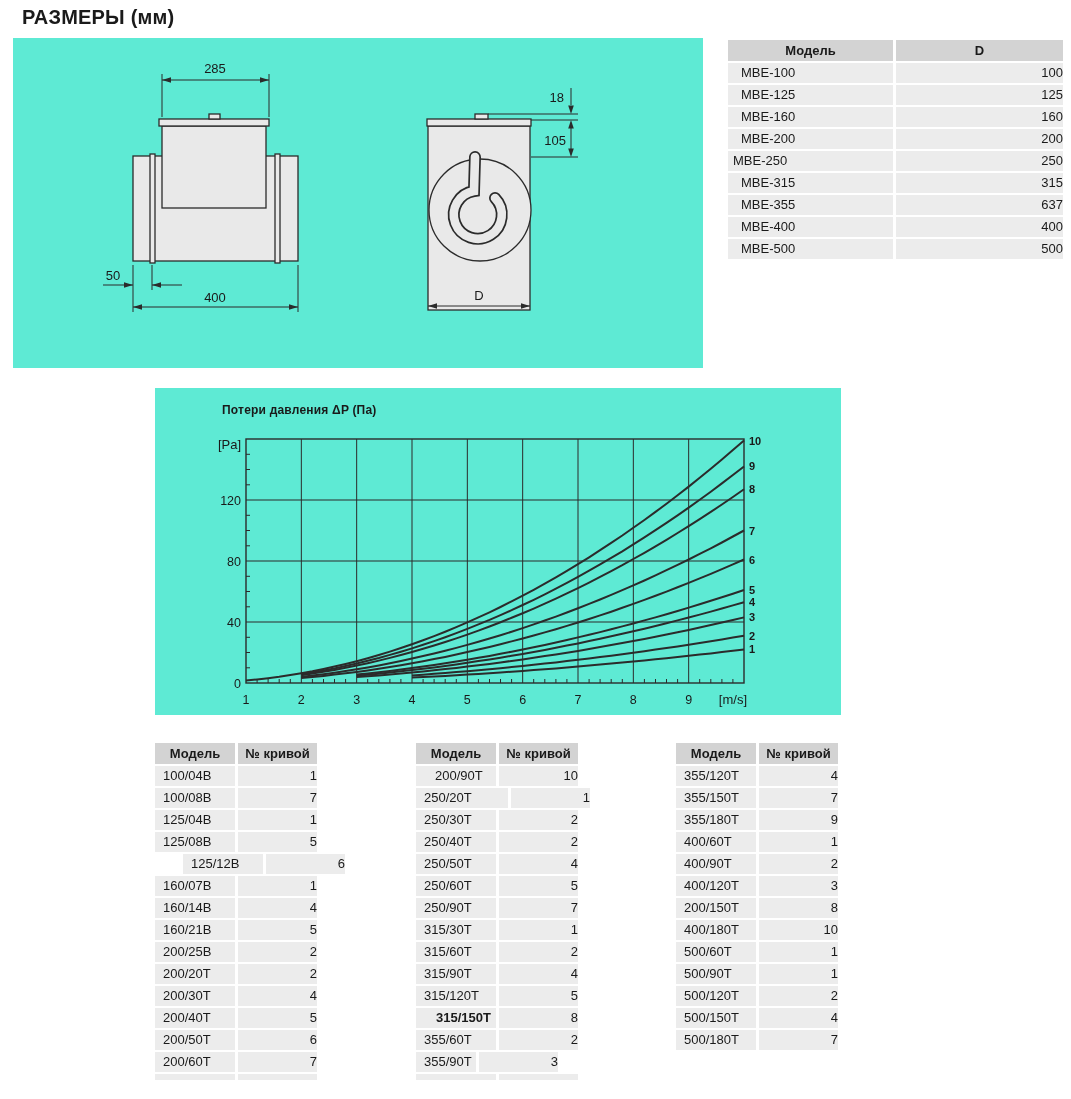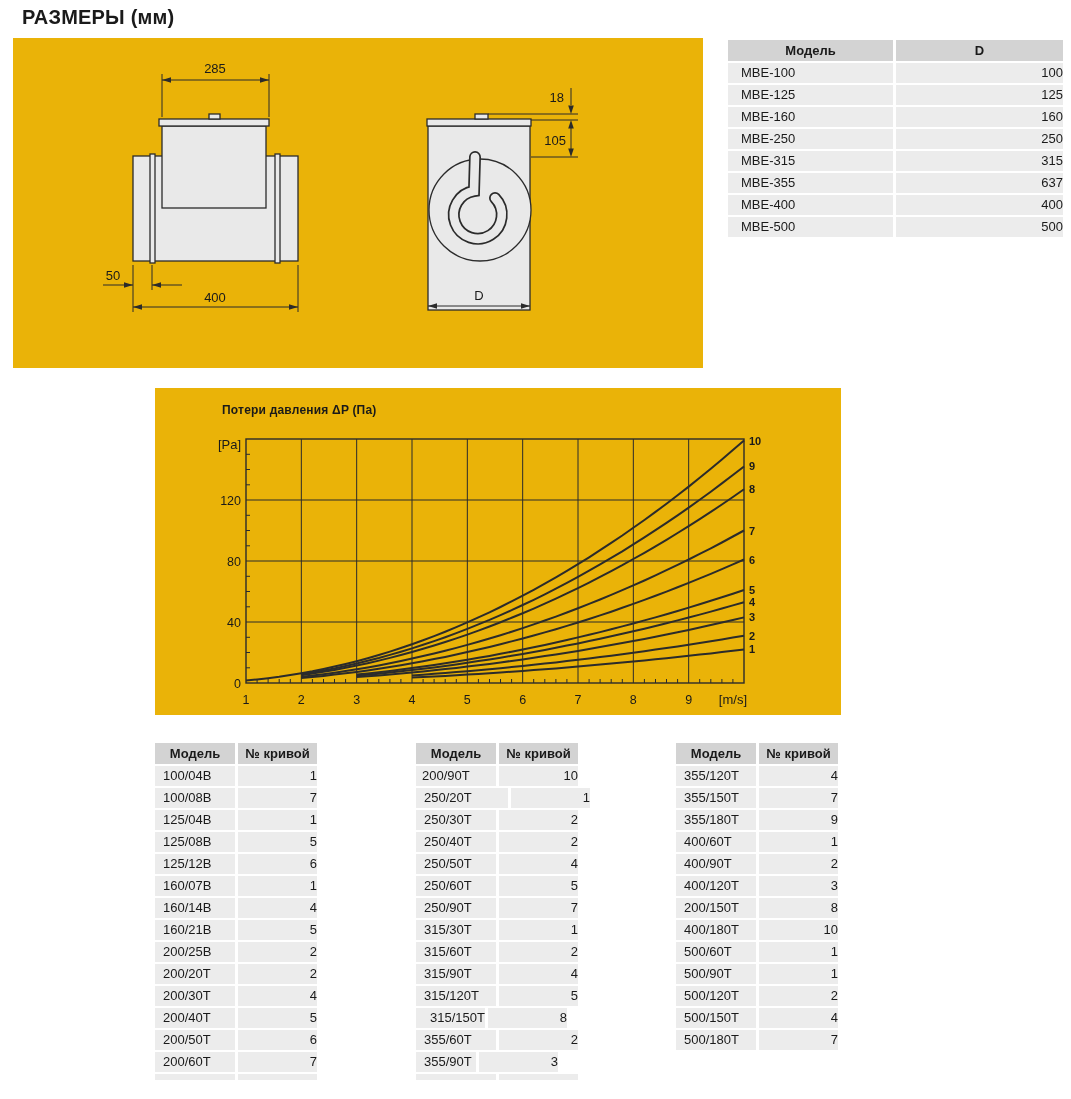--- a/index.html
+++ b/index.html
@@ -1,19 +1,19 @@
 <!DOCTYPE html>
 <html><head>
 <meta charset="utf-8">
 <style>
   html,body{margin:0;padding:0;background:#fff;}
   body{font-family:"Liberation Sans",sans-serif;color:#1a1a1a;}
   .page{position:relative;width:1071px;height:1099px;background:#fff;overflow:hidden;}
   .page-title{position:absolute;left:22px;top:6px;font-size:20px;font-weight:bold;letter-spacing:.2px;}
-  .panel{position:absolute;background:#eab308;}
+  .panel{position:absolute;background:#5eead4;}
   #panel-drawing{left:13px;top:38px;width:690px;height:330px;}
   #panel-chart{left:155px;top:388px;width:686px;height:327px;}
   .chart-title{position:absolute;left:67px;top:15px;font-size:12px;font-weight:bold;letter-spacing:.2px;}
   .datatable{position:absolute;}
   #mbe-table{left:728px;top:40px;}
   #ct-0{left:155px;top:743px;}
   #ct-1{left:416px;top:743px;}
   #ct-2{left:676px;top:743px;}
   .t-row{display:flex;gap:3px;margin-bottom:2px;}
   .t-cell{background:#ececec;height:20px;line-height:20px;font-size:13px;box-sizing:border-box;overflow:hidden;white-space:nowrap;}
@@ -101,21 +101,25 @@
       </div>
       <div class="t-row ">
         <div class="t-cell cell-left" style="width: 165px; padding-left: 13px;">MBE-125</div>
         <div class="t-cell cell-center" style="width: 167px;">125</div>
       </div>
       <div class="t-row ">
         <div class="t-cell cell-left" style="width: 165px; padding-left: 13px;">MBE-160</div>
         <div class="t-cell cell-center" style="width: 167px;">160</div>
       </div>
       <div class="t-row ">
-        <div class="t-cell cell-left" style="width: 165px; padding-left: 13px;">MBE-250</div>
+        <div class="t-cell cell-left" style="width: 165px; padding-left: 13px;">MBE-200</div>
+        <div class="t-cell cell-center" style="width: 167px;">200</div>
+      </div>
+      <div class="t-row ">
+        <div class="t-cell cell-left" style="width: 165px; padding-left: 5px;">MBE-250</div>
         <div class="t-cell cell-center" style="width: 167px;">250</div>
       </div>
       <div class="t-row ">
         <div class="t-cell cell-left" style="width: 165px; padding-left: 13px;">MBE-315</div>
         <div class="t-cell cell-center" style="width: 167px;">315</div>
       </div>
       <div class="t-row ">
         <div class="t-cell cell-left" style="width: 165px; padding-left: 13px;">MBE-355</div>
         <div class="t-cell cell-center" style="width: 167px;">637</div>
       </div>
@@ -188,21 +192,21 @@
       </div>
       <div class="t-row ">
         <div class="t-cell cell-left" style="width: 80px; padding-left: 8px;">125/04B</div>
         <div class="t-cell cell-center" style="width: 79px;">1</div>
       </div>
       <div class="t-row ">
         <div class="t-cell cell-left" style="width: 80px; padding-left: 8px;">125/08B</div>
         <div class="t-cell cell-center" style="width: 79px;">5</div>
       </div>
       <div class="t-row ">
-        <div class="t-cell cell-left" style="width: 80px; padding-left: 8px;">125/12B</div>
+        <div class="t-cell cell-left" style="width: 80px; padding-left: 8px; margin-left: 28px;">125/12B</div>
         <div class="t-cell cell-center" style="width: 79px;">6</div>
       </div>
       <div class="t-row ">
         <div class="t-cell cell-left" style="width: 80px; padding-left: 8px;">160/07B</div>
         <div class="t-cell cell-center" style="width: 79px;">1</div>
       </div>
       <div class="t-row ">
         <div class="t-cell cell-left" style="width: 80px; padding-left: 8px;">160/14B</div>
         <div class="t-cell cell-center" style="width: 79px;">4</div>
       </div>
@@ -238,21 +242,21 @@
         <div class="t-cell " style="width: 80px;"></div>
         <div class="t-cell " style="width: 79px;"></div>
       </div>
     </div>
   <div class="datatable" id="ct-1">
       <div class="t-row t-head">
         <div class="t-cell cell-center" style="width: 80px;">Модель</div>
         <div class="t-cell cell-center" style="width: 79px;">№ кривой</div>
       </div>
       <div class="t-row ">
-        <div class="t-cell cell-left" style="width: 80px; padding-left: 6px;">200/90T</div>
+        <div class="t-cell cell-left" style="width: 80px; padding-left: 19px;">200/90T</div>
         <div class="t-cell cell-center" style="width: 79px;">10</div>
       </div>
       <div class="t-row ">
         <div class="t-cell cell-left" style="width: 92px; padding-left: 8px;">250/20T</div>
         <div class="t-cell cell-center" style="width: 79px;">1</div>
       </div>
       <div class="t-row ">
         <div class="t-cell cell-left" style="width: 80px; padding-left: 8px;">250/30T</div>
         <div class="t-cell cell-center" style="width: 79px;">2</div>
       </div>
@@ -282,21 +286,21 @@
       </div>
       <div class="t-row ">
         <div class="t-cell cell-left" style="width: 80px; padding-left: 8px;">315/90T</div>
         <div class="t-cell cell-center" style="width: 79px;">4</div>
       </div>
       <div class="t-row ">
         <div class="t-cell cell-left" style="width: 80px; padding-left: 8px;">315/120T</div>
         <div class="t-cell cell-center" style="width: 79px;">5</div>
       </div>
       <div class="t-row ">
-        <div class="t-cell cell-left" style="width: 69px; padding-left: 14px;">315/150T</div>
+        <div class="t-cell cell-left" style="width: 80px; padding-left: 20px; font-weight: bold;">315/150T</div>
         <div class="t-cell cell-center" style="width: 79px;">8</div>
       </div>
       <div class="t-row ">
         <div class="t-cell cell-left" style="width: 80px; padding-left: 8px;">355/60T</div>
         <div class="t-cell cell-center" style="width: 79px;">2</div>
       </div>
       <div class="t-row ">
         <div class="t-cell cell-left" style="width: 60px; padding-left: 8px;">355/90T</div>
         <div class="t-cell cell-center" style="width: 79px;">3</div>
       </div>

